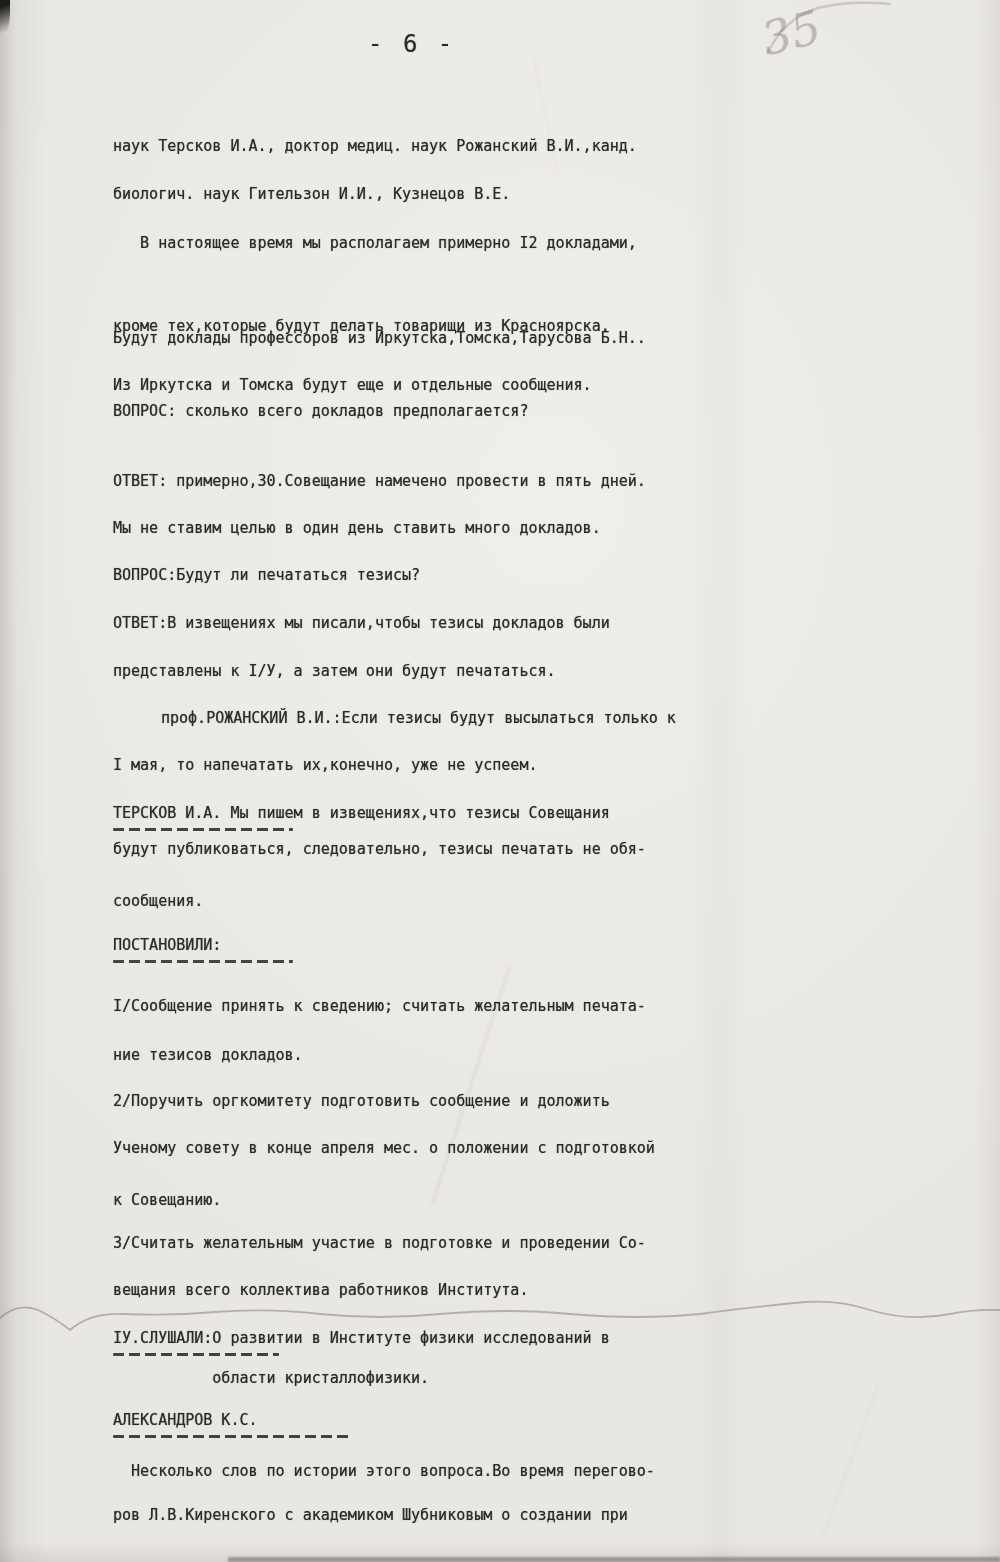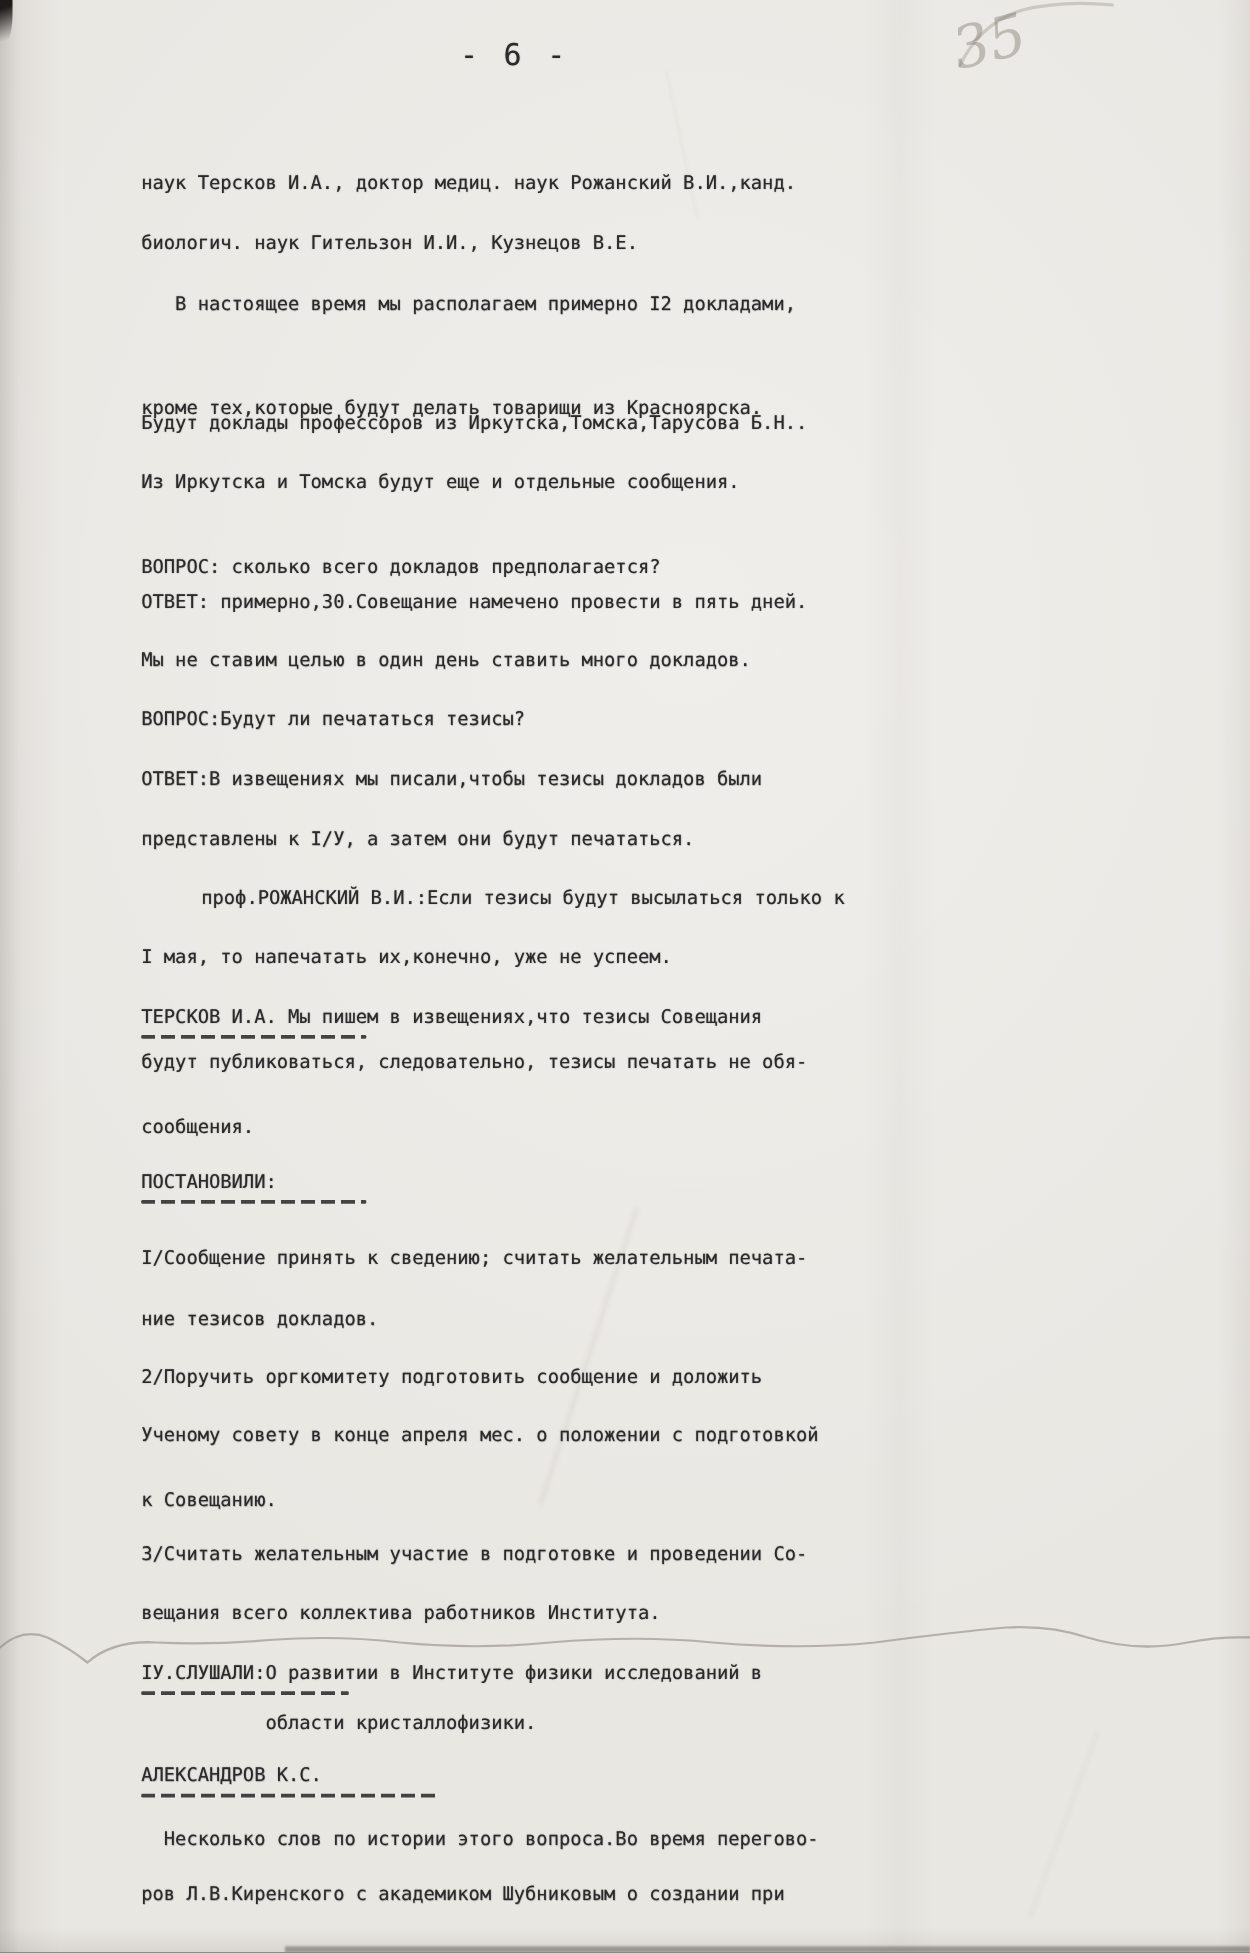--- a/index.html
+++ b/index.html
@@ -87,21 +87,21 @@
   </svg>
   <div id="hand-number">35</div>
 
   <div id="lines">
       <div class="tline" style="top: 133px;">наук Терсков И.А., доктор медиц. наук Рожанский В.И.,канд.</div>
       <div class="tline" style="top: 181px;">биологич. наук Гительзон И.И., Кузнецов В.Е.</div>
       <div class="tline" style="top: 230px;">   В настоящее время мы располагаем примерно I2 докладами,</div>
       <div class="tline" style="top: 277px; margin-top: 36px;">кроме тех,которые будут делать товарищи из Красноярска.</div>
       <div class="tline" style="top: 325px;">Будут доклады профессоров из Иркутска,Томска,Тарусова Б.Н..</div>
       <div class="tline" style="top: 372px;">Из Иркутска и Томска будут еще и отдельные сообщения.</div>
-      <div class="tline" style="top: 440px;">ВОПРОС: сколько всего докладов предполагается?</div>
+      <div class="tline" style="top: 398px;">ВОПРОС: сколько всего докладов предполагается?</div>
       <div class="tline" style="top: 468px;">ОТВЕТ: примерно,30.Совещание намечено провести в пять дней.</div>
       <div class="tline" style="top: 515px;">Мы не ставим целью в один день ставить много докладов.</div>
       <div class="tline" style="top: 562px;">ВОПРОС:Будут ли печататься тезисы?</div>
       <div class="tline" style="top: 610px;">ОТВЕТ:В извещениях мы писали,чтобы тезисы докладов были</div>
       <div class="tline" style="top: 658px;">представлены к I/У, а затем они будут печататься.</div>
       <div class="tline" style="top: 705px; margin-left: 48px;">проф.РОЖАНСКИЙ В.И.:Если тезисы будут высылаться только к</div>
       <div class="tline" style="top: 752px;">I мая, то напечатать их,конечно, уже не успеем.</div>
       <div class="tline" style="top: 800px;">ТЕРСКОВ И.А. Мы пишем в извещениях,что тезисы Совещания</div>
       <div class="dashes" style="top: 828px; left: 113px; width: 180px;"></div>
       <div class="tline" style="top: 836px;">будут публиковаться, следовательно, тезисы печатать не обя-</div>

